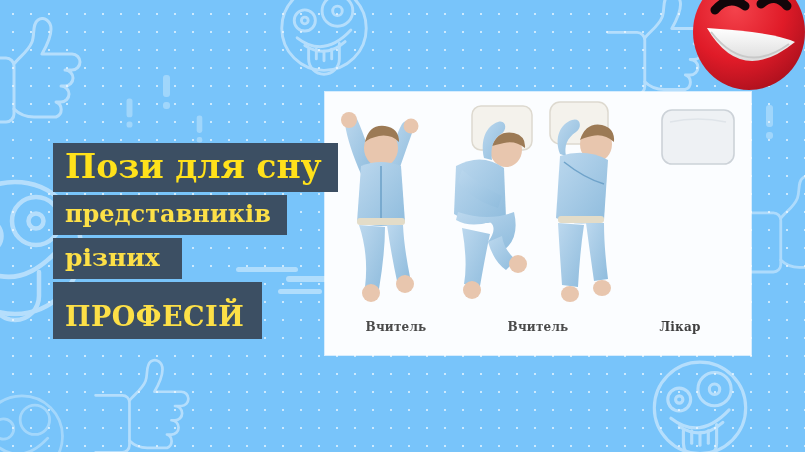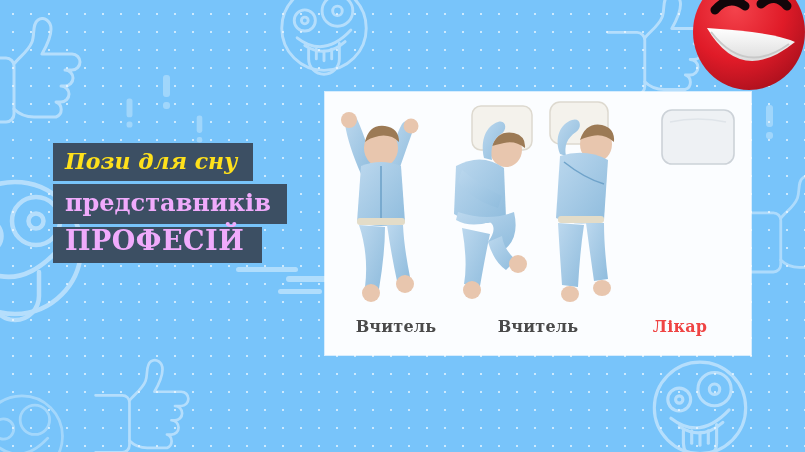--- a/index.html
+++ b/index.html
@@ -60,31 +60,31 @@
   .s6{left:236px;top:197px;width:26px;opacity:.30;}
 
   
   .headline{
     position:absolute;left:53px;top:143px;
     display:flex;flex-direction:column;align-items:flex-start;
     gap:3px;z-index:5;
   }
   .hl-line{
     background:#3c4f63;
-    color:#f0abfc;
+    color:#fde047;
     font-family:"DejaVu Serif",serif;
     font-weight:700;
     line-height:1;
     white-space:nowrap;
     box-sizing:border-box;
   }
-  .hl-1{font-size:22px;padding:7px 16px 9px 12px;color:#ffe11b;font-style:italic;}
+  .hl-1{font-size:33px;padding:7px 16px 9px 12px;color:#ffe11b;}
   .hl-2{font-size:24px;padding:7px 16px 9px 12px;}
   .hl-3{font-size:25px;padding:7px 22px 9px 12px;}
-  .hl-4{font-size:27px;padding:0 18px 9px 12px;letter-spacing:.5px;}
+  .hl-4{font-size:27px;padding:21px 18px 9px 12px;letter-spacing:.5px;}
 
   
   .card{
     position:absolute;left:325px;top:92px;
     width:426px;height:263px;
     background:#fbfdff;
     box-shadow:0 0 0 1px rgba(255,255,255,.7);
     z-index:4;
     display:flex;flex-direction:column;
   }
@@ -97,24 +97,24 @@
     overflow:hidden;
   }
   .pose svg{display:block;}
   .card-labels{
     display:flex;height:46px;align-items:center;
     padding-bottom:6px;
   }
   .lbl{
     flex:1;text-align:center;
     font-family:"DejaVu Serif",serif;
-    font-weight:700;font-size:16px;
+    font-weight:700;font-size:12px;
     color:#4a4a4a;letter-spacing:.2px;
   }
-  .lbl.accent{color:#ef4444;}
+  .lbl.accent{color:#404040;}
 
   
   .emoji{
     position:absolute;right:-8px;top:-30px;
     width:128px;height:128px;z-index:9;
     pointer-events:none;
   }
 </style>
 </head>
 <body>
@@ -224,20 +224,21 @@
   <span class="dash s1"></span>
   <span class="dash s2 thick"></span>
   <span class="dash s3"></span>
   <span class="dash s4"></span>
   <span class="dash s5"></span>
   <span class="dash s6"></span>
 
   <div class="headline">
     <div class="hl-line hl-1">Пози для сну</div>
     <div class="hl-line hl-2">представників</div>
+    <div class="hl-line hl-3">різних</div>
     <div class="hl-line hl-4">ПРОФЕСІЙ</div>
   </div>
 
   <div class="card">
     <div class="card-photos">
 
       <div class="pose">
         <svg width="106" height="212" viewBox="0 0 106 212">
           <defs>
             <linearGradient id="pj1" x1="0" y1="0" x2="1" y2="1">

